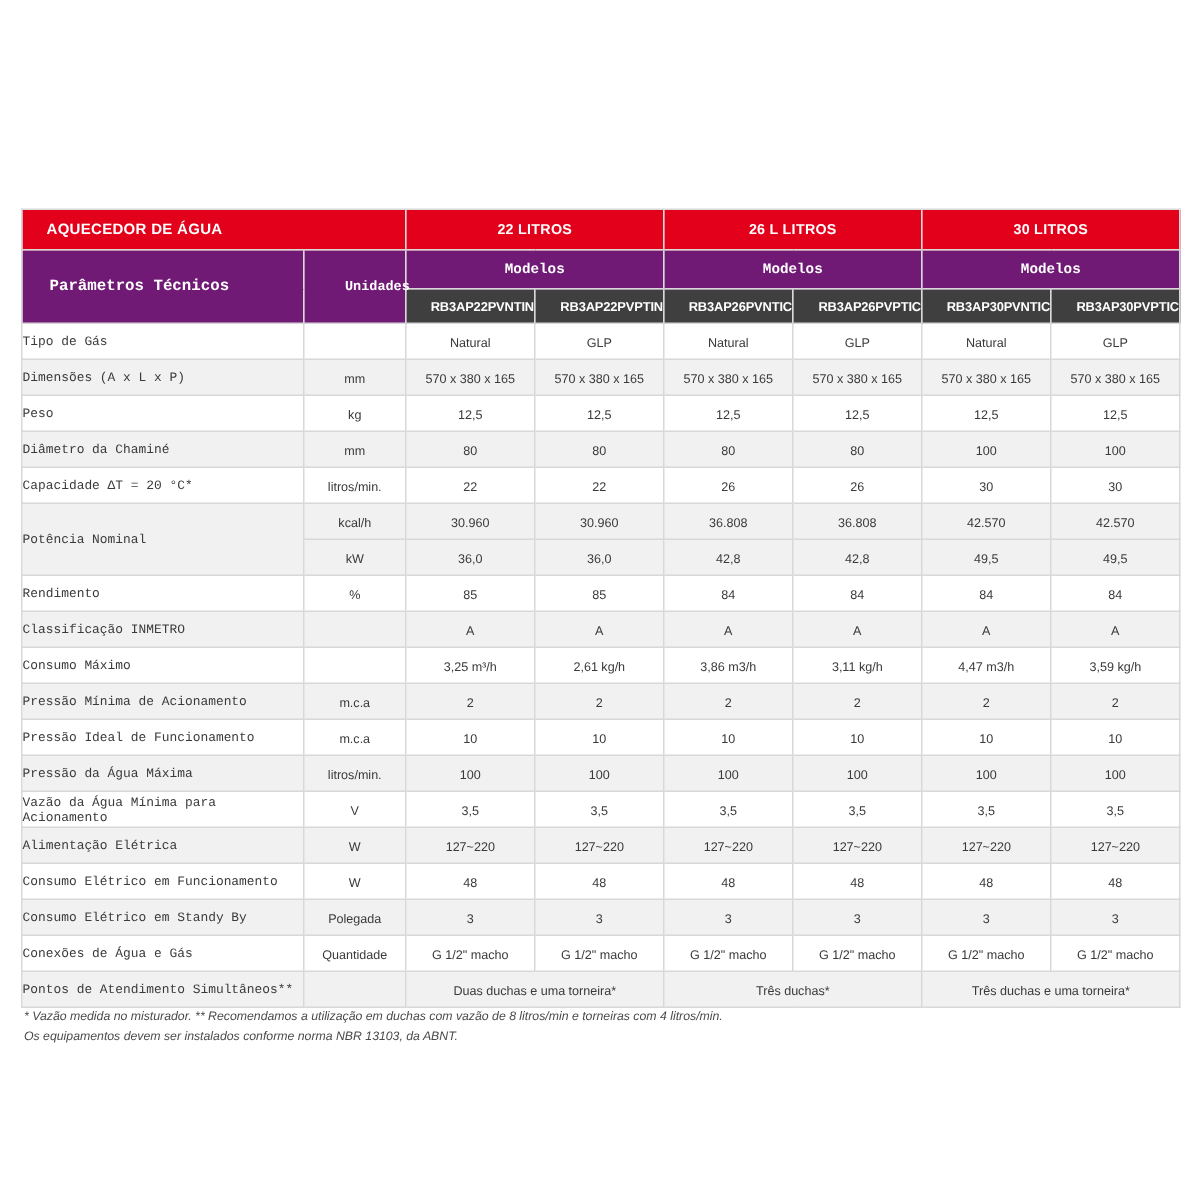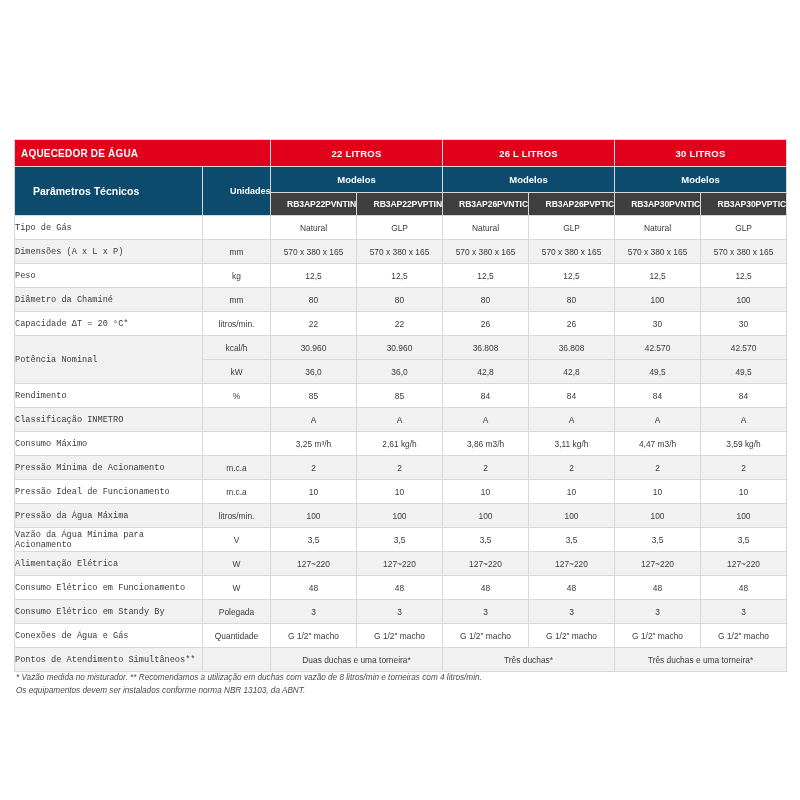--- a/index.html
+++ b/index.html
@@ -39,32 +39,33 @@
     font-weight: bold;
     text-align: center;
     vertical-align: middle;
     font-size: 9.5px;
     letter-spacing: .2px;
     height: 26px;
     border: 1px solid #e2001a;
   }
   .hdr-red.left {
     text-align: left;
-    padding-left: 6px;
+    padding-left: 16px;
     font-size: 10px;
   }
   .hdr-dark {
-    background: #0c4a6e;
+    background: #701a75;
     color: #ffffff;
     font-weight: bold;
     text-align: center;
     vertical-align: middle;
     font-size: 9.5px;
     height: 25px;
     border: 1px solid #3f3f3f;
+    font-family: Liberation Mono, monospace;
   }
   .hdr-dark.left {
     text-align: left;
     padding-left: 18px;
     font-size: 10.5px;
   }
   .hdr-dark.small {
     font-size: 9px;
     font-weight: bold;
     padding-left: 27px;

